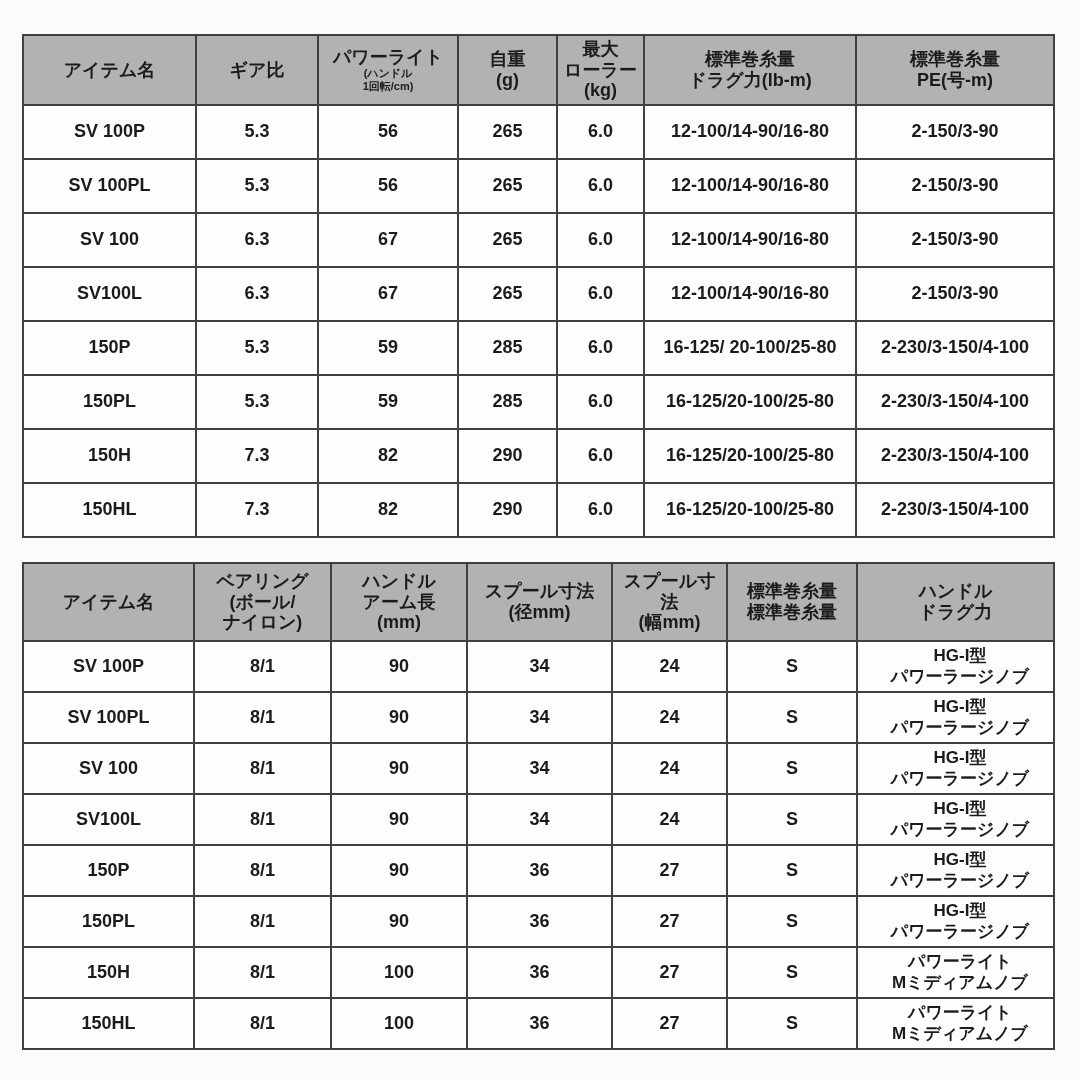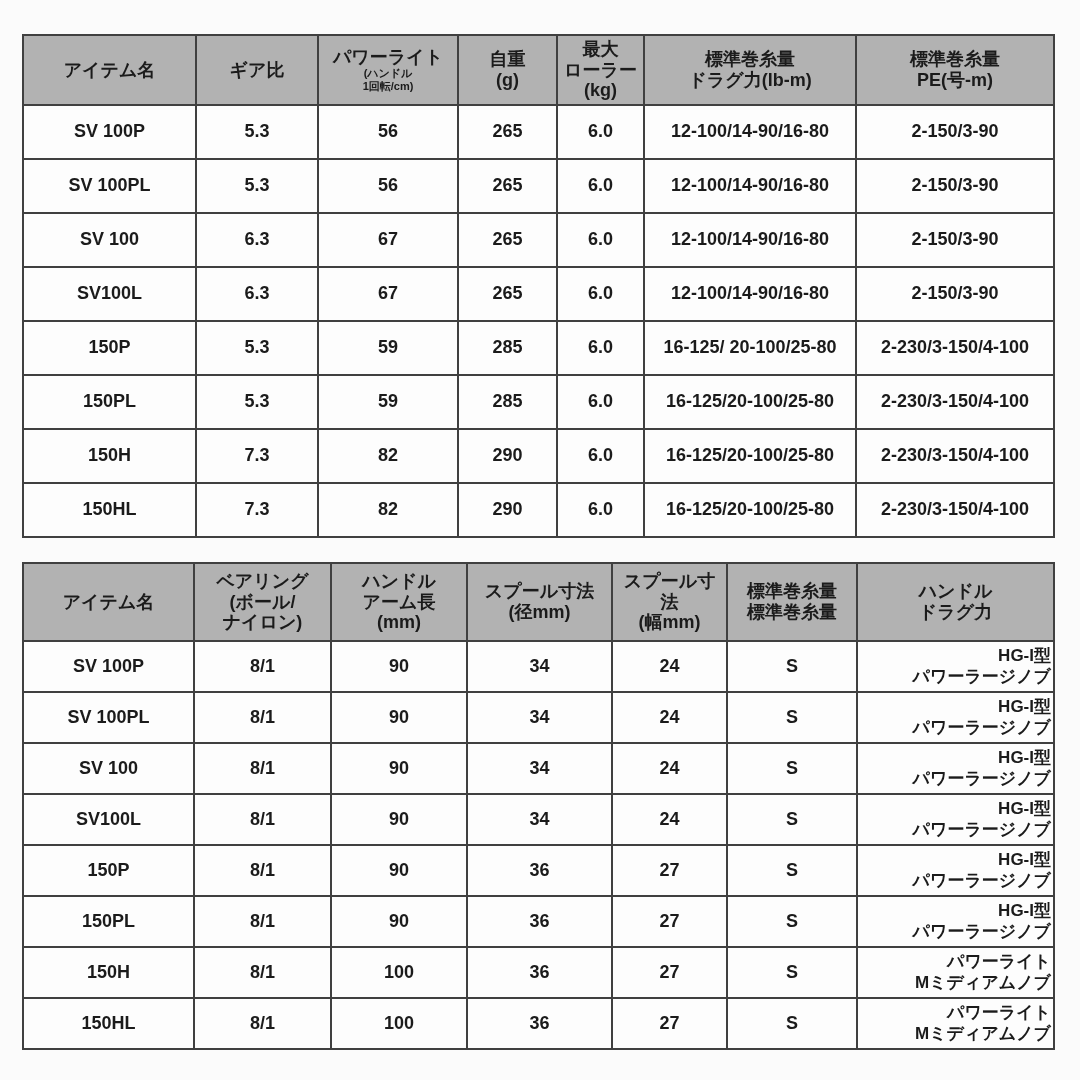--- a/index.html
+++ b/index.html
@@ -62,21 +62,21 @@
   #spec-table-2 thead tr { height: 78px; }
   #spec-table-1 tbody tr { height: 54px; }
   #spec-table-2 tbody tr { height: 51px; }
 
   td {
     font-size: 18px;
     line-height: 1.22;
     white-space: pre-line;
   }
   td.left {
-    text-align: right;
+    text-align: center;
     padding-left: 11px;
     font-size: 17px;
   }
   .hline { display: block; }
   .hsub  { display: block; font-size: 11px; line-height: 1.18; }
 </style>
 </head>
 <body>
 
 <div class="page">

